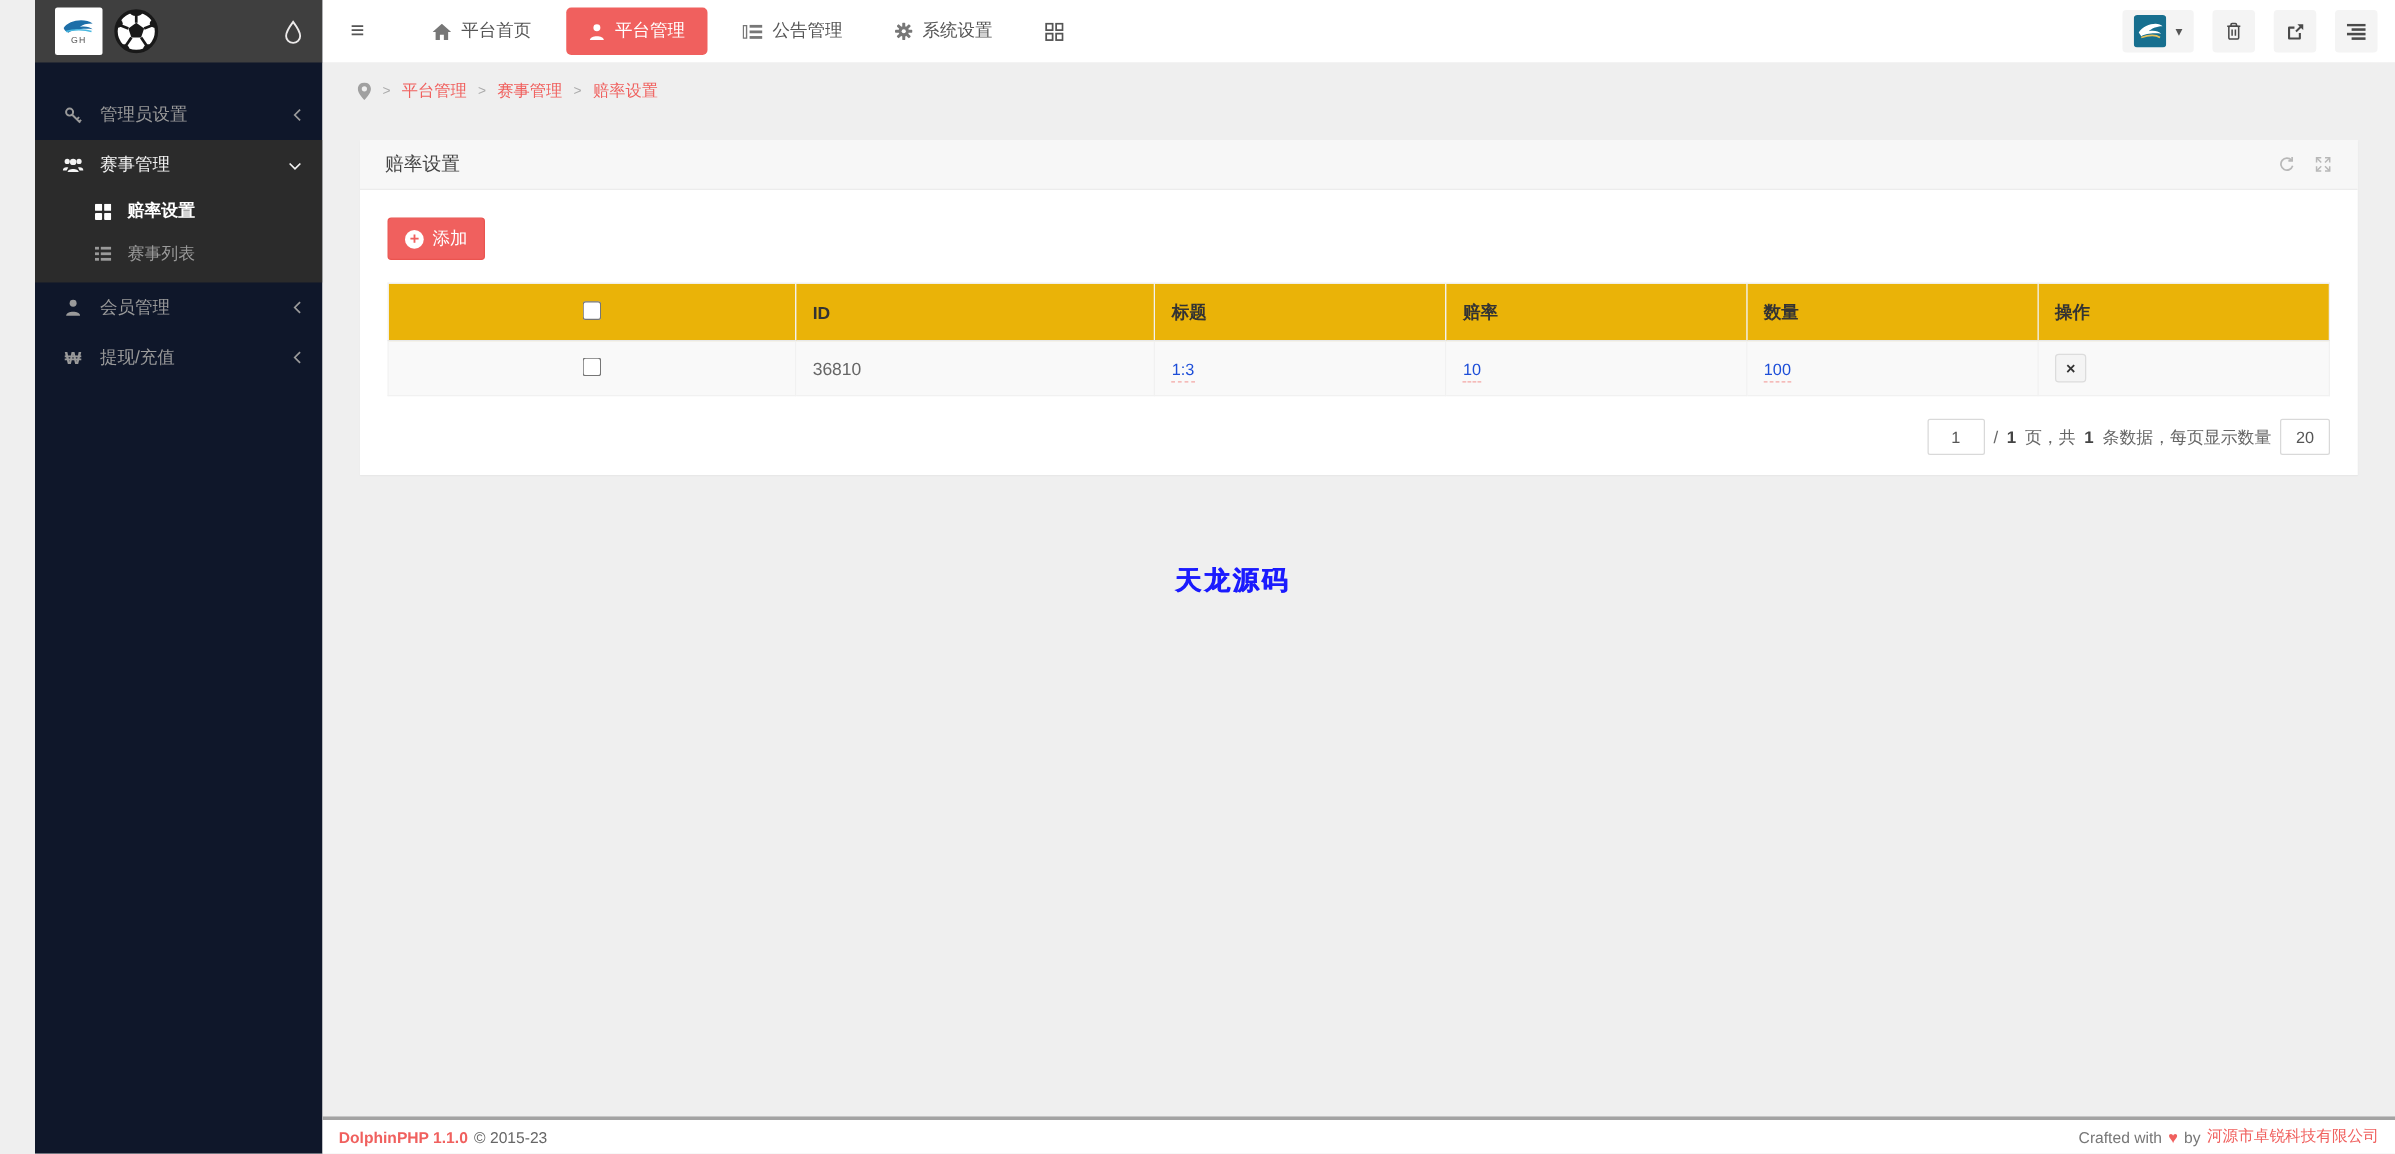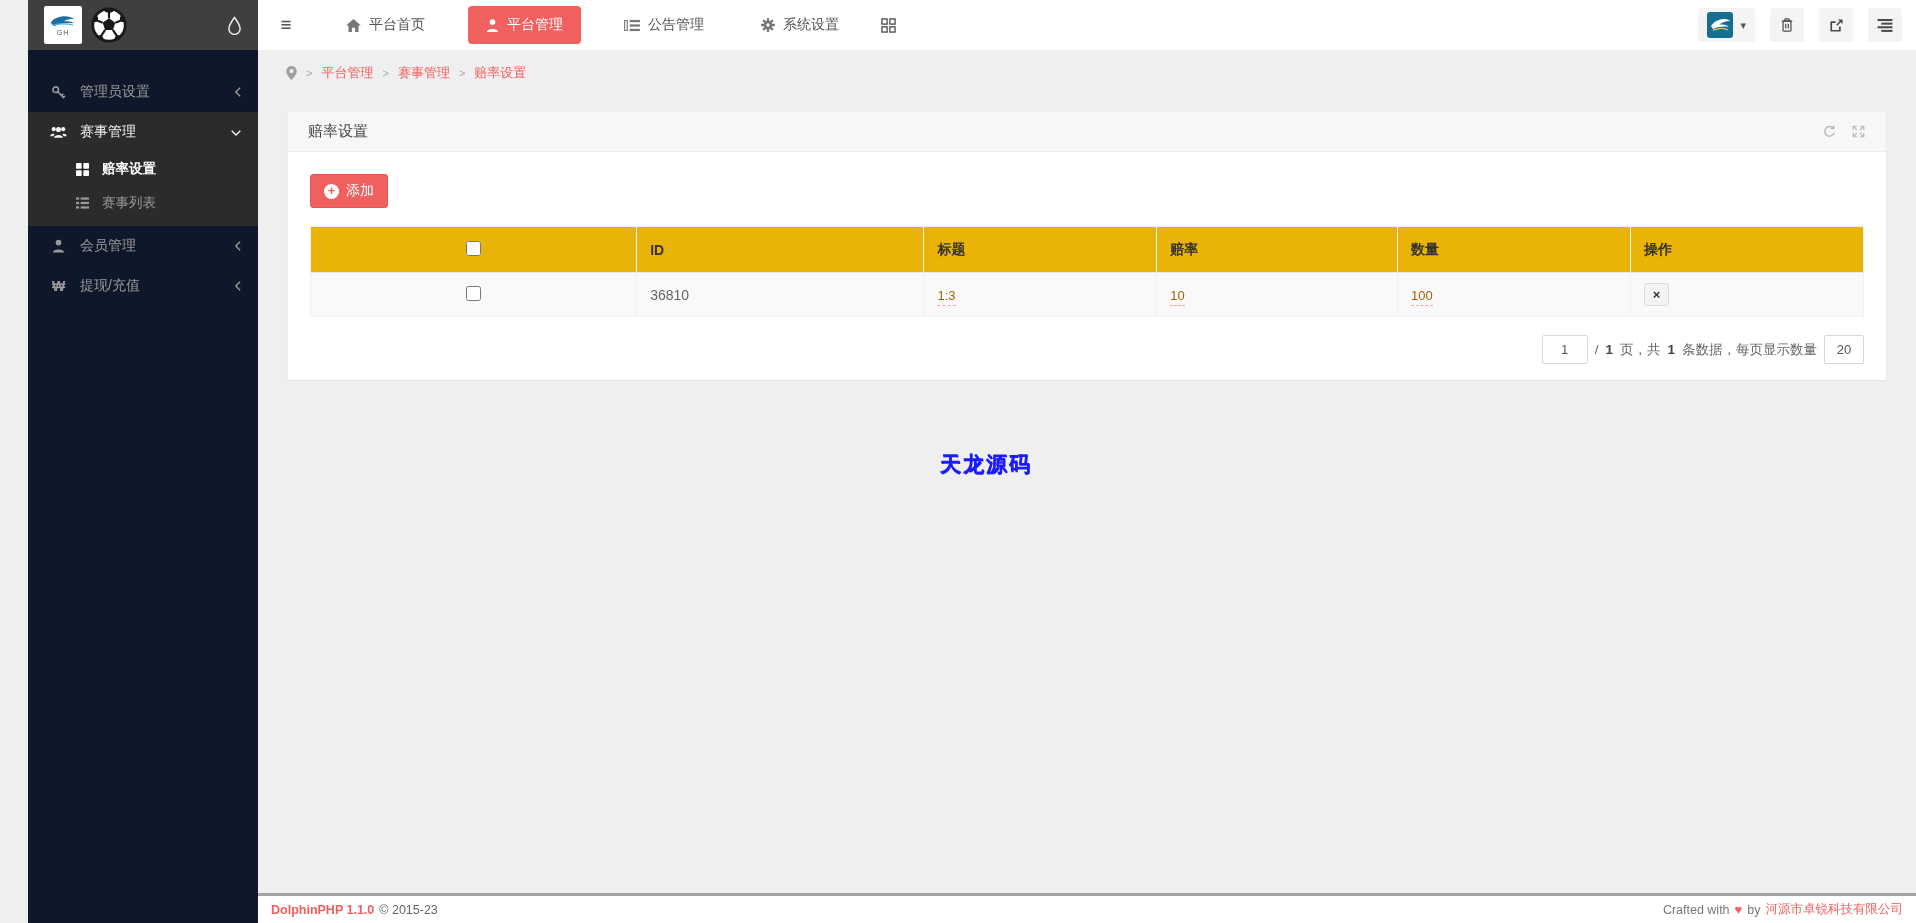--- a/index.html
+++ b/index.html
@@ -25,21 +25,21 @@
   .menu-section > .menu-item { color:#f3f3f3; }
   .submenu { list-style:none; padding-bottom:6px; }
   .submenu .menu-item { height:34px; padding-left:46px; gap:11px; font-size:13.5px; }
   .submenu .menu-item.active { color:#ffffff; font-weight:bold; }
   .won-glyph { font-weight:bold; font-size:14px; line-height:1; }
   
   .main { flex:1; display:flex; flex-direction:column; height:923px; min-width:0; }
   
   .topnav { height:50px; background:#fff; display:flex; align-items:center; flex-shrink:0; }
   .burger-btn { width:56px; height:50px; display:flex; align-items:center; justify-content:center; font-size:19px; color:#555; cursor:pointer; background:none; border:none; }
-  .nav-tabs { display:flex; align-items:center; gap:21px; margin-left:14px; }
+  .nav-tabs { display:flex; align-items:center; gap:6px; margin-left:14px; }
   .nav-tab { display:flex; align-items:center; gap:8px; padding:0 18px; height:50px; color:#555; cursor:pointer; background:none; border:none; font-size:14px; }
   .nav-tab svg { color:#777; }
   .nav-tab.active { background:#f0605e; color:#fff; height:38px; border-radius:4px; margin:0 4px; }
   .nav-tab.active svg { color:#fff; }
   .nav-grid-btn { margin-left:10px; padding:0 14px; height:50px; display:flex; align-items:center; background:none; border:none; color:#555; cursor:pointer; }
   .nav-right { margin-left:auto; display:flex; align-items:center; gap:15px; padding-right:14px; }
   .tool-btn { height:34px; min-width:34px; background:#f4f4f4; border:none; border-radius:3px; display:flex; align-items:center; justify-content:center; color:#4a4a4a; cursor:pointer; }
   .avatar-btn { padding:0 9px; gap:7px; }
   .avatar-btn .caret { font-size:11px; color:#555; }
   
@@ -60,21 +60,21 @@
   .data-table th, .data-table td { border:1px solid #f1f1f1; padding:0 13px; text-align:left; }
   .data-table th { height:46px; font-size:14px; color:#333; font-weight:bold; background:#eab308; border-bottom-color:#e8e8e8; }
   .data-table td { height:44px; font-size:14px; color:#666; background:#f9f9f9; }
   .data-table th:nth-child(1), .data-table td:nth-child(1) { text-align:center; width:21%; }
   .data-table th:nth-child(2) { width:18.5%; }
   .data-table th:nth-child(3) { width:15%; }
   .data-table th:nth-child(4) { width:15.5%; }
   .data-table th:nth-child(5) { width:15%; }
   .data-table th:nth-child(6) { width:15%; }
   .data-table input[type="checkbox"] { width:15px; height:15px; accent-color:#fff; cursor:pointer; }
-  .editable { color:#a16207; font-size:13px; text-decoration:none; border-bottom:1px dashed #f3a6a4; padding-bottom:2px; cursor:pointer; }
+  .editable { color:#1d4ed8; font-size:13px; text-decoration:none; border-bottom:1px dashed #f3a6a4; padding-bottom:2px; cursor:pointer; }
   .btn-x { background:#f4f4f4; border:1px solid #dcdcdc; border-radius:3px; min-width:25px; height:23px; font-weight:bold; font-size:13px; color:#333; cursor:pointer; line-height:1; }
   
   .pagination { display:flex; justify-content:flex-end; align-items:center; gap:7px; margin-top:18px; font-size:13.5px; color:#666; }
   .pg-input { width:46px; height:29px; border:1px solid #d9d9d9; border-radius:2px; text-align:center; font-size:13px; color:#555; background:#fff; }
   .pg-input.small { width:40px; }
   .pg-bold { font-weight:bold; color:#444; }
   
   .watermark { position:absolute; left:728px; top:400px; transform:translateX(-50%); color:#1b1bfe; font-weight:800; font-size:21px; letter-spacing:2px; text-shadow:0.5px 0.5px 0 #1b1bfe; white-space:nowrap; }
   
   .footer { height:30px; background:#fff; border-top:3px solid #a3a3a3; display:flex; align-items:center; padding:0 13px; font-size:12.5px; color:#555; flex-shrink:0; }

